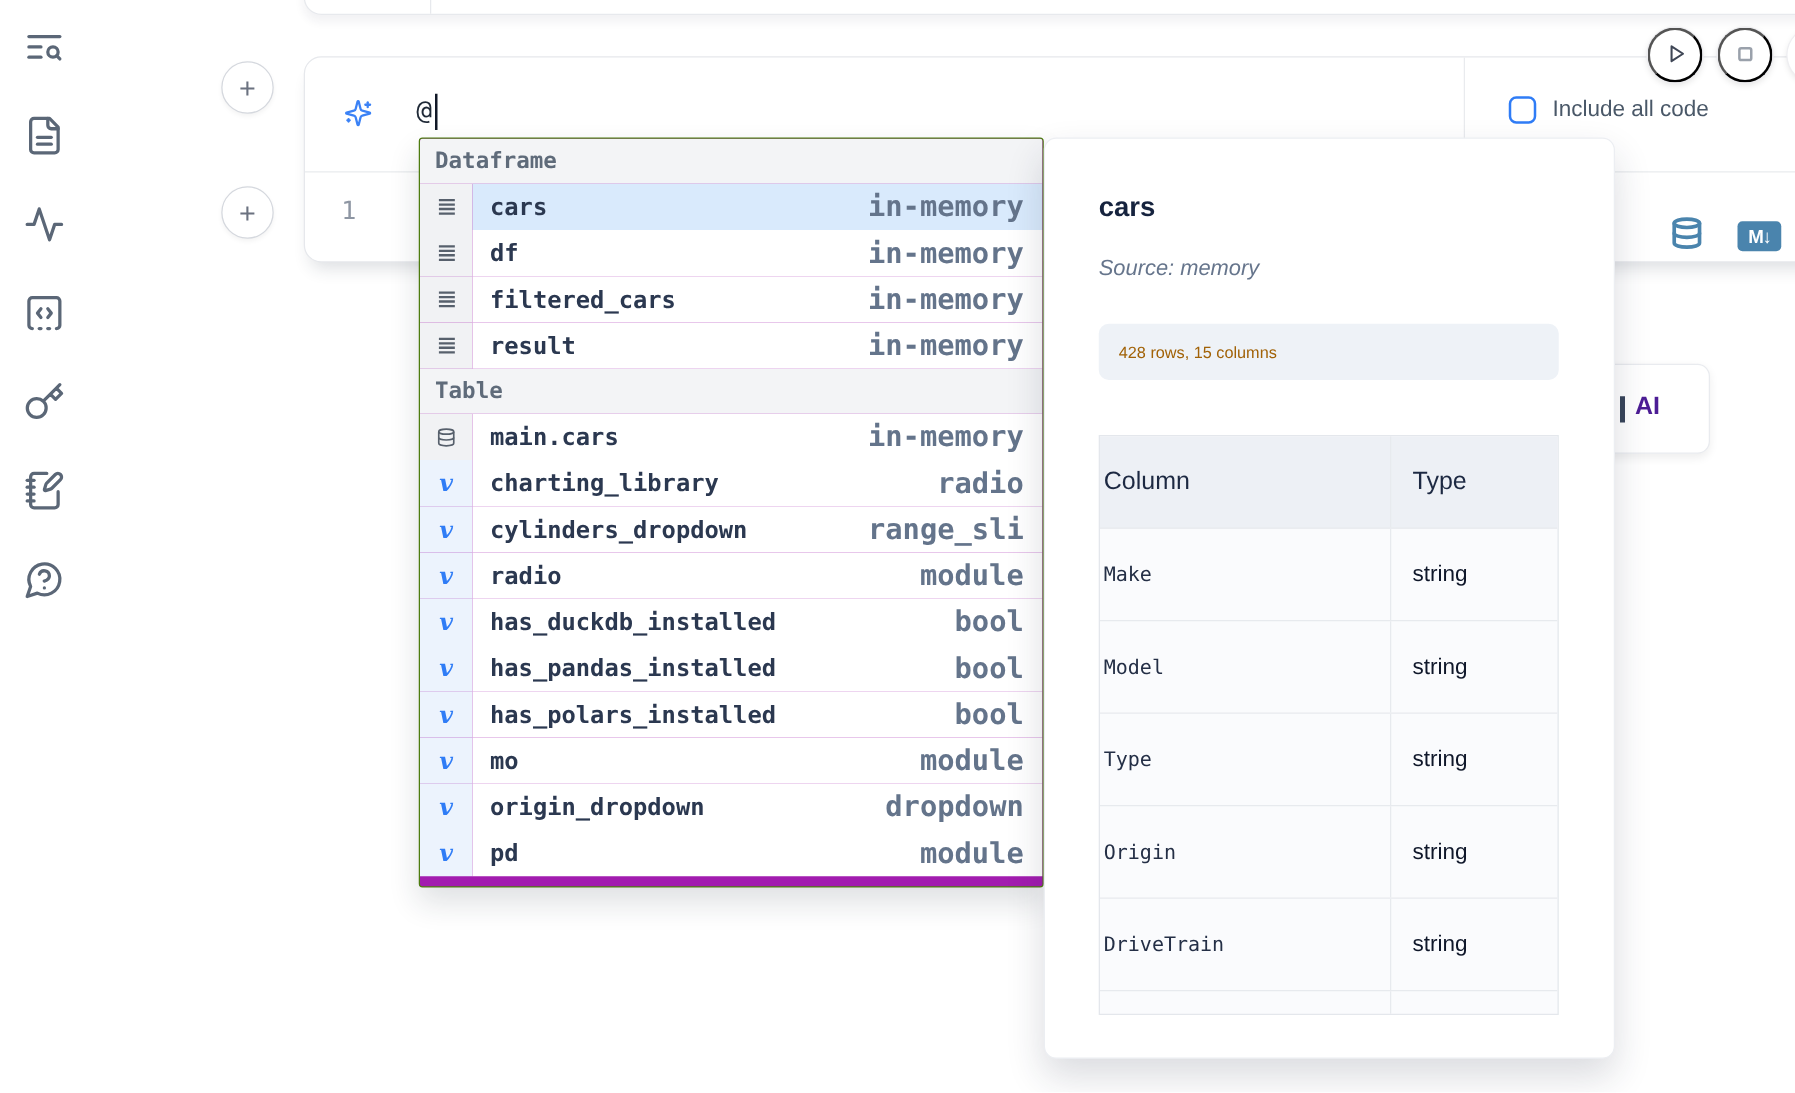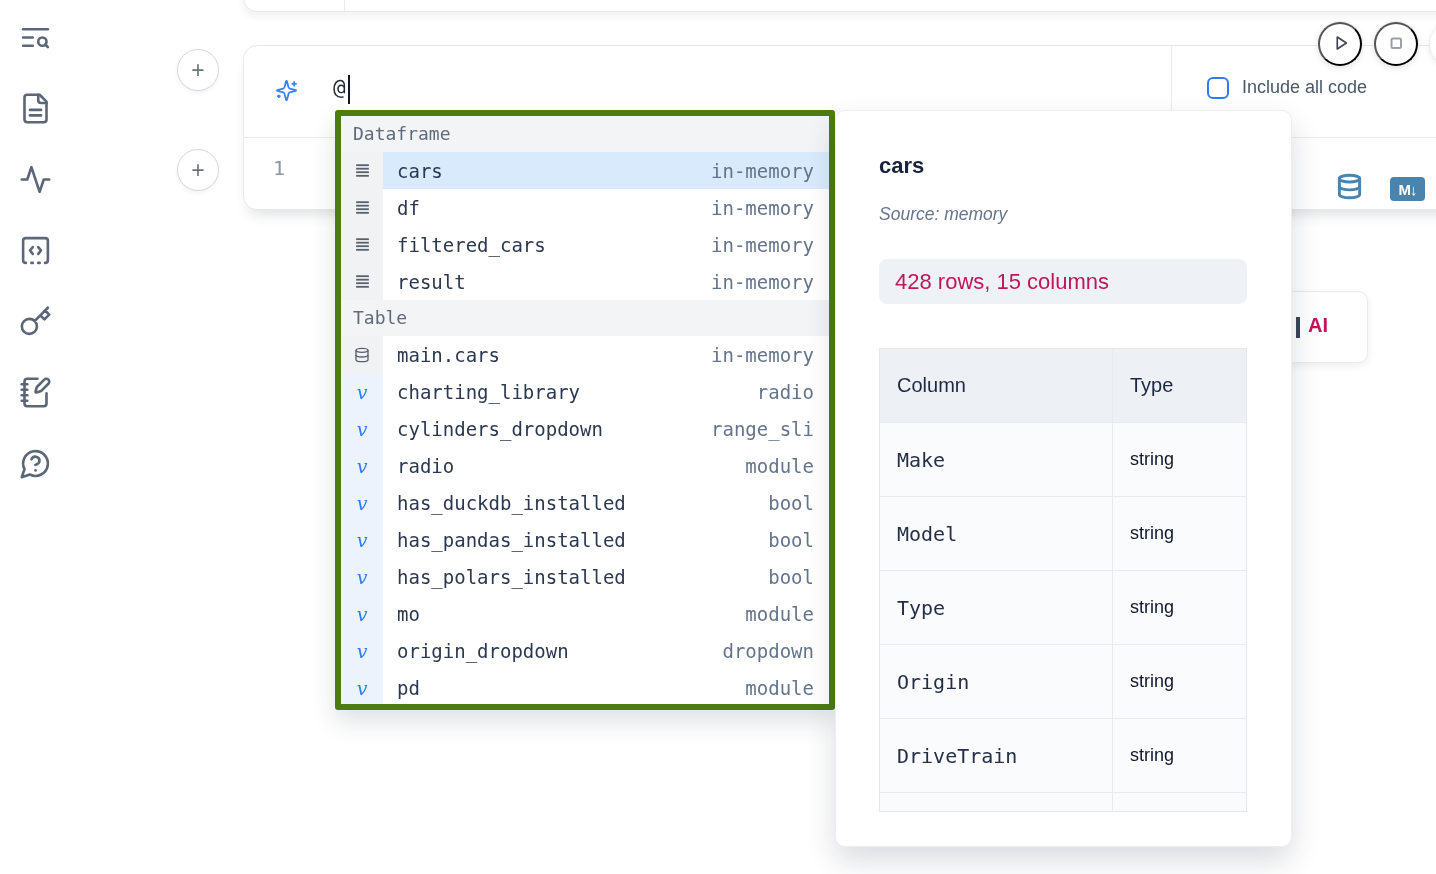--- a/index.html
+++ b/index.html
@@ -48,56 +48,56 @@
           justify-content:center;cursor:pointer;}
   .runbtn.play{left:1318px;}
   .runbtn.stop{left:1374px;}
   .runbtn.partial{left:1430px;}
 
   
   .ai-gen-btn{position:absolute;left:1250px;top:291px;width:116px;height:70px;background:#fff;
               border:1px solid #e9ebef;border-radius:10px;box-shadow:0 3px 8px rgba(0,0,0,.07);
               z-index:4;overflow:hidden;cursor:pointer;}
   .ai-gen-btn .stem{position:absolute;left:45px;top:25px;width:4px;height:21px;background:#38445a;}
-  .ai-gen-btn .lbl{position:absolute;left:57px;top:22px;font-weight:bold;font-size:20px;color:#be185d;}
-
-  
-  .dropdown{position:absolute;left:335px;top:110px;width:500px;height:600px;background:#a3a3a3;
-            border:6px solid #4d7c0f;border-radius:3px;box-shadow:0 12px 24px rgba(30,40,60,.14);
-            z-index:5;overflow:hidden;box-sizing:border-box;}
+  .ai-gen-btn .lbl{position:absolute;left:57px;top:22px;font-weight:bold;font-size:20px;color:#4c1d95;}
+
+  
+  .dropdown{position:absolute;left:335px;top:110px;width:500px;height:600px;background:#a21caf;
+            border:1px solid #4d7c0f;border-radius:3px;box-shadow:0 12px 24px rgba(30,40,60,.14);
+            z-index:5;overflow:hidden;box-sizing:border-box;font-weight:bold;}
   .ac-header{height:36px;line-height:36px;padding-left:12px;background:#f3f4f6;color:#5f6b7a;
              font-family:"DejaVu Sans Mono",monospace;font-size:18px;}
   .ac-row{height:37px;display:flex;cursor:pointer;}
   .ac-gutter{width:42px;flex:none;display:flex;align-items:center;justify-content:center;background:#f1f2f4;}
   .ac-gutter.var{background:#ecf3fd;}
   .ac-content{flex:1;display:flex;align-items:center;justify-content:space-between;
               padding:0 15px 0 14px;background:#fff;min-width:0;
               font-family:"DejaVu Sans Mono",monospace;}
   .ac-row.selected .ac-content{background:#d9eafc;}
   .ac-name{font-size:19px;color:#2b3850;white-space:pre;}
-  .ac-type{font-size:19px;color:#64748b;white-space:pre;margin-left:8px;}
+  .ac-type{font-size:23px;color:#64748b;white-space:pre;margin-left:8px;}
   .vglyph{font-family:"DejaVu Serif",serif;font-style:italic;font-size:19px;color:#2f7cf6;}
 
   
   .popup{position:absolute;left:835px;top:110px;width:455px;height:735px;background:#fff;
          border:1px solid #eceef2;border-radius:10px;box-shadow:0 14px 30px rgba(30,40,60,.16);z-index:6;}
   .pv-title{position:absolute;left:43px;top:42px;font-size:22px;font-weight:bold;color:#16233e;}
   .pv-source{position:absolute;left:43px;top:93px;font-size:17.5px;color:#66758c;font-style:italic;}
   .pv-badge{position:absolute;left:43px;top:148px;width:368px;height:45px;line-height:45px;
             padding-left:16px;box-sizing:border-box;background:#eef2f7;border-radius:8px;
-            font-size:22px;color:#be185d;}
+            font-size:13px;color:#a16207;}
   .pv-table{position:absolute;left:43px;top:237px;width:368px;height:464px;border:1px solid #e4e7ec;
             box-sizing:border-box;overflow:hidden;background:#fafbfd;}
   .pv-row{display:flex;height:74px;border-bottom:1px solid #e7eaee;box-sizing:border-box;}
   .pv-row.header{background:#edf0f5;}
   .pv-col1{width:233px;flex:none;border-right:1px solid #e7eaee;display:flex;align-items:center;
-           padding-left:17px;box-sizing:border-box;}
+           padding-left:3px;box-sizing:border-box;}
   .pv-col2{flex:1;display:flex;align-items:center;padding-left:17px;}
   .pv-row.header .pv-col1,.pv-row.header .pv-col2{font-size:20px;color:#1d2942;}
-  .pv-row.body .pv-col1{font-family:"DejaVu Sans Mono",monospace;font-size:20px;color:#242f46;}
+  .pv-row.body .pv-col1{font-family:"DejaVu Sans Mono",monospace;font-size:16px;color:#242f46;}
   .pv-row.body .pv-col2{font-size:18px;color:#0f172a;}
 </style>
 </head>
 <body>
 
 <div class="stage">
 
   <div class="sidebar">
     <div class="side-icon">
       <svg width="33" height="33" viewBox="0 0 24 24">

